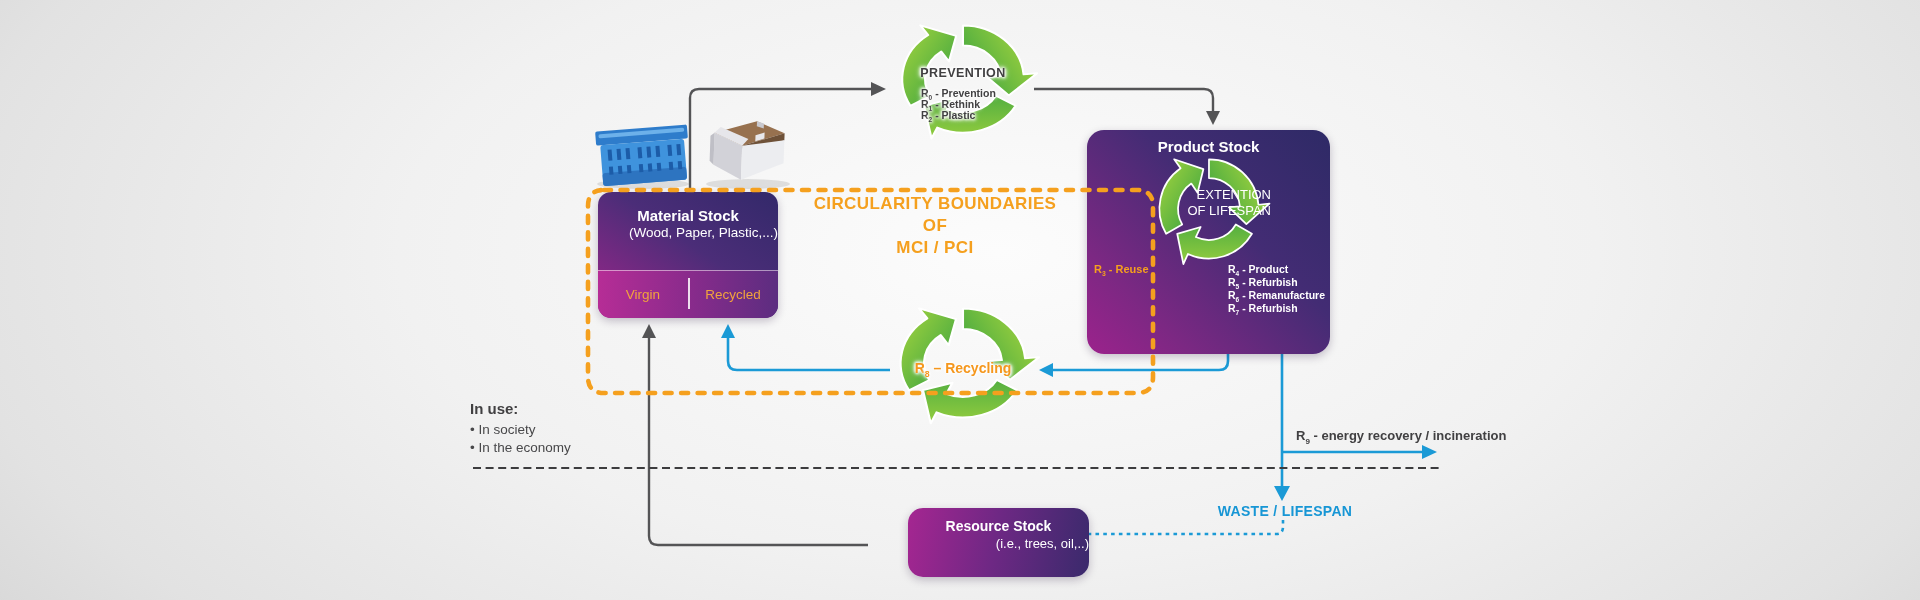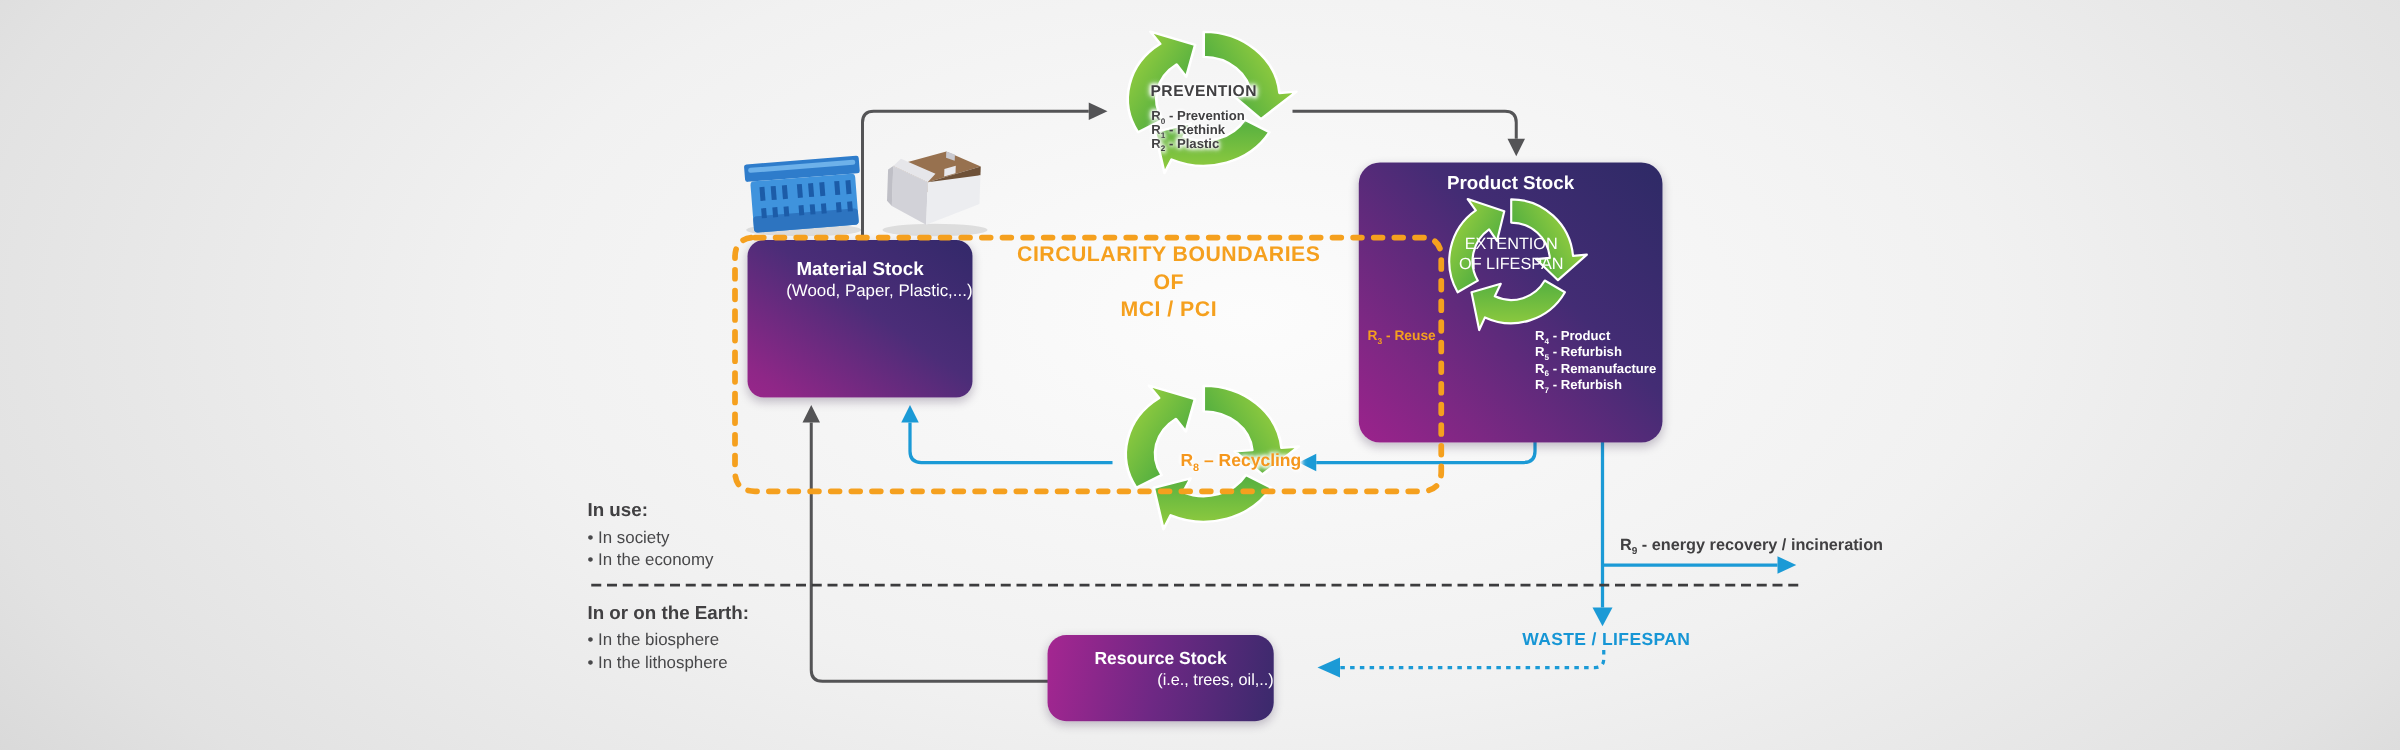--- a/index.html
+++ b/index.html
@@ -10,46 +10,46 @@
     -webkit-font-smoothing:antialiased;
   }
   .abs{position:absolute;}
   svg{display:block;}
   
   .stock-box{position:absolute;color:#fff;box-shadow:0 3px 8px rgba(40,20,60,.25);}
   #material-stock{left:598px;top:192px;width:180px;height:126px;border-radius:13px;
     background:linear-gradient(215deg,#33296a 0%,#4b2d78 45%,#8e2787 90%,#a3248e 110%);}
   #product-stock{left:1087px;top:130px;width:243px;height:224px;border-radius:17px;
     background:linear-gradient(225deg,#2e2a66 0%,#432c74 40%,#7c2883 78%,#a3218e 105%);}
-  #resource-stock{left:838px;top:508px;width:181px;height:69px;border-radius:15px;
+  #resource-stock{left:908px;top:508px;width:181px;height:69px;border-radius:15px;
     background:linear-gradient(100deg,#a52691 0%,#6e2884 48%,#3a2a6c 100%);}
   .box-title{position:absolute;left:0;right:0;text-align:center;font-weight:bold;color:#fff;}
   .box-sub{position:absolute;left:0;right:0;text-align:right;color:#fff;}
   #material-stock .box-title{top:15px;font-size:15px;}
   #material-stock .box-sub{top:33px;font-size:13.5px;}
   .material-bottom{position:absolute;left:0;right:0;bottom:0;height:47px;border-radius:0 0 13px 13px;
     background:linear-gradient(90deg,#b62d96 0%,#8a2b8c 50%,#5c2d80 100%);
     border-top:1.5px solid rgba(255,255,255,.5);display:flex;}
   .material-cell{flex:1;display:flex;align-items:center;justify-content:center;
     color:#f2a43c;font-size:13.5px;}
   .material-divider{position:absolute;left:50%;top:7px;bottom:9px;width:2px;background:rgba(255,255,255,.85);}
   #product-stock .box-title{top:8px;font-size:15px;}
   #resource-stock .box-title{top:10px;font-size:14px;}
   #resource-stock .box-sub{top:28px;font-size:13px;}
   
-  .loop-text{position:absolute;text-align:center;color:#fff;font-size:13px;line-height:16px;}
+  .loop-text{position:absolute;text-align:right;color:#fff;font-size:13px;line-height:16px;}
   .reuse-label{position:absolute;left:7px;top:133px;color:#f5a01e;font-weight:bold;font-size:11px;}
   .r-list{position:absolute;left:141px;top:133px;color:#fff;font-weight:bold;font-size:10.5px;line-height:13px;white-space:nowrap;}
   sub{font-size:.62em;line-height:0;}
   
   .halo{text-shadow:0 0 3px #fff,0 0 5px #fff,0 0 6px #fff,1px 1px 3px #fff,-1px -1px 3px #fff;}
   .prevention-title{left:887px;top:66px;width:152px;text-align:center;
     font-size:12.5px;font-weight:bold;color:#414042;letter-spacing:.4px;}
   .prevention-items{left:921px;top:88px;font-size:10.5px;font-weight:bold;color:#414042;line-height:11px;white-space:nowrap;}
-  .recycling-label{left:885px;top:360px;width:156px;text-align:right;
+  .recycling-label{left:885px;top:360px;width:156px;text-align:center;
     font-size:14px;font-weight:bold;color:#f5971d;}
   
   .boundary-label{left:800px;top:193px;width:270px;text-align:center;
     color:#f5a01e;font-weight:bold;font-size:17px;line-height:22px;letter-spacing:.4px;}
   
   .side-block{color:#48484a;font-size:13.5px;line-height:18px;}
   .side-block .side-title{font-weight:bold;font-size:15px;color:#414042;margin-bottom:3px;}
   #in-use{left:470px;top:400px;}
   #on-earth{left:470px;top:482px;}
   
@@ -159,20 +159,25 @@
       <polygon points="14,22 20,16 48,27 42,34" fill="#e6e6ea"></polygon>
       <polygon points="56,9 63,11 63,16 56,14" fill="#c9c9cf"></polygon>
       <polygon points="55,23 64,20 64,26 55,29" fill="#e8e8ec"></polygon>
       <polygon points="14,22 14,54 10,50 10,25" fill="#bfbfc6"></polygon>
     </g>
   </svg>
 
   <div class="stock-box" id="material-stock">
     <div class="box-title">Material Stock</div>
     <div class="box-sub">(Wood, Paper, Plastic,...)</div>
+    <div class="material-bottom">
+      <div class="material-cell">Virgin</div>
+      <div class="material-cell">Recycled</div>
+      <div class="material-divider"></div>
+    </div>
   </div>
 
   <div class="stock-box" id="product-stock">
     <div class="box-title">Product Stock</div>
     <svg class="abs" style="left:60px;top:16px" width="124" height="126" viewBox="0 0 100 100">
         <use href="#recycle3"></use>
       </svg>
     <div class="loop-text halo-none" style="left:60px;top:57px;width:124px">
       <span>EXTENTION</span><br>
       <span>OF LIFESPAN</span>
@@ -212,22 +217,17 @@
   <div class="abs side-block" id="in-use">
     <div class="side-title">In use:</div>
     <div>• In society</div>
     <div>• In the economy</div>
   </div>
 
   <div class="abs boundary-label">
     <span>CIRCULARITY BOUNDARIES OF</span><br>
     <span>MCI / PCI</span>
   </div>
-  <div class="abs side-block" id="on-earth">
-    <div class="side-title">In or on the Earth:</div>
-    <div>• In the biosphere</div>
-    <div>• In the lithosphere</div>
-  </div>
 
   <div class="abs energy-label"><span>R</span><sub>9</sub><span> - energy recovery / incineration</span></div>
   <div class="abs waste-label">WASTE / LIFESPAN</div>
 
 </div>
 
 </body></html>

